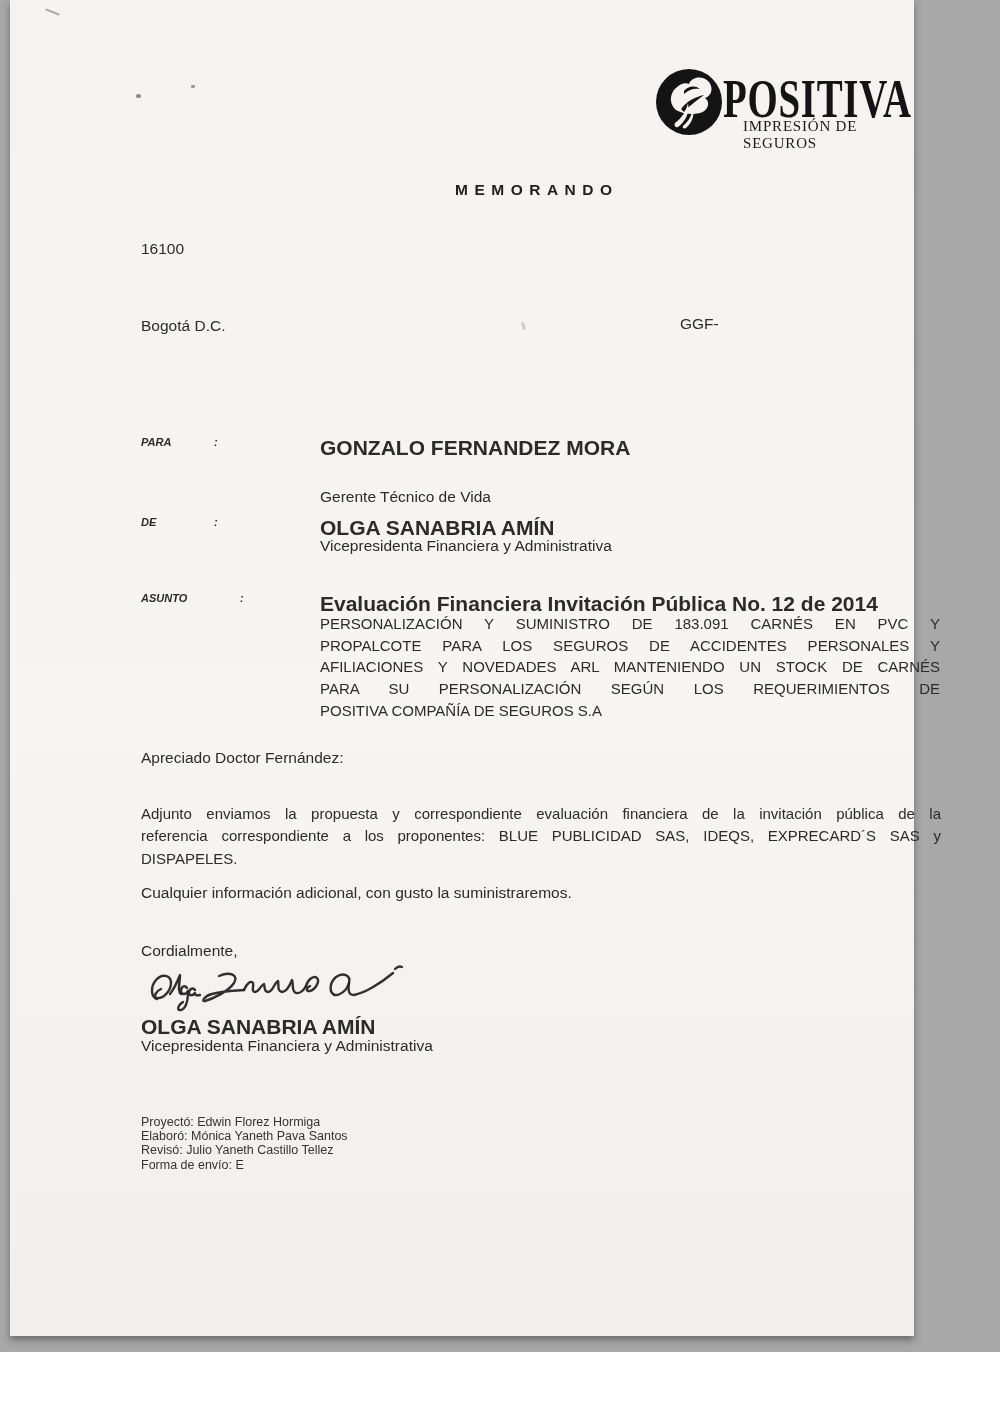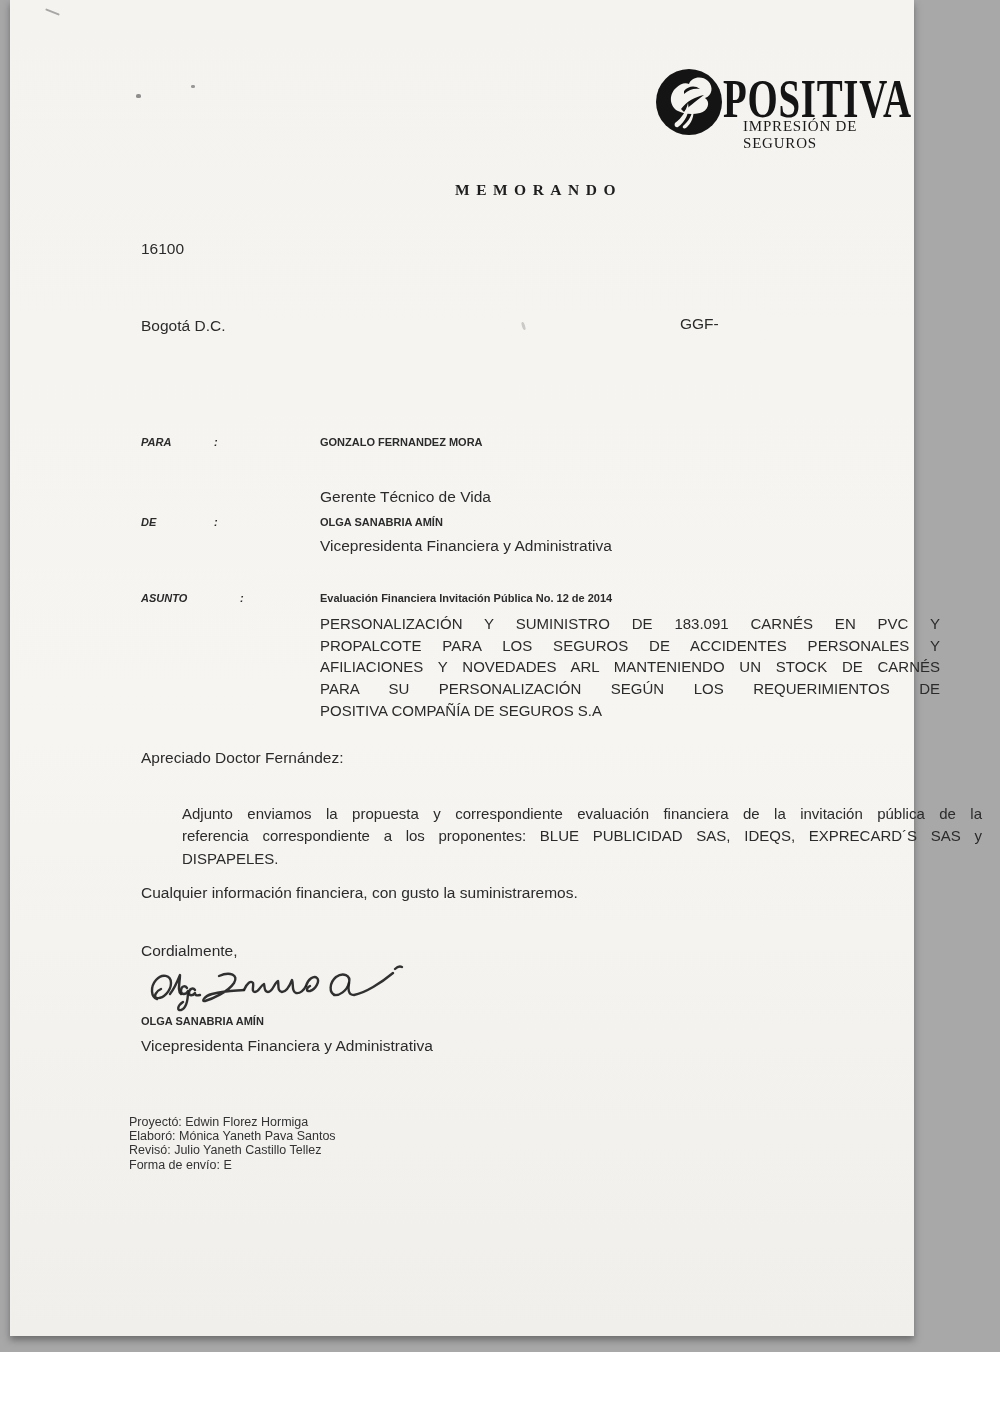--- a/index.html
+++ b/index.html
@@ -4,28 +4,28 @@
 <style>
   html,body{margin:0;padding:0;background:#ffffff;}
   .canvas{position:relative;width:1000px;height:1414px;overflow:hidden;
           font-family:"Liberation Sans",sans-serif;color:#2b2b2b;}
   .backdrop{position:absolute;left:0;top:0;width:1000px;height:1352px;background:#a8a8a8;}
   .paper{position:absolute;left:10px;top:0;width:904px;height:1336px;
          background:linear-gradient(180deg,#f4f3f0 0%,#f6f5f2 55%,#f0efec 100%);
          box-shadow:0 4px 7px rgba(50,50,50,.5);}
   .abs{position:absolute;}
   .txt{font-size:15.5px;line-height:20px;white-space:nowrap;}
-  .memo-title{font-size:15.5px;font-weight:bold;letter-spacing:6.5px;color:#1e1e1e;font-family:Liberation Serif, serif;}
+  .memo-title{font-size:15.5px;font-weight:bold;letter-spacing:6.5px;color:#1e1e1e;}
   
   .logo-word{font-family:"Liberation Serif",serif;font-weight:bold;font-size:54px;line-height:1;
              color:#141414;transform:scaleX(.72);transform-origin:left top;letter-spacing:1px;}
   .logo-sub{font-family:"Liberation Serif",serif;font-size:15px;letter-spacing:.8px;color:#1a1a1a;}
   
   .lbl{font-size:11px;font-weight:bold;white-space:nowrap;font-style:italic;}
-  .val-name{font-size:11px;font-weight:bold;white-space:nowrap;}
+  .val-name{font-size:21px;font-weight:bold;white-space:nowrap;}
   .val-role{font-size:15.5px;white-space:nowrap;}
   
   .jlines{font-size:15px;}
   .jlines > div{text-align:justify;text-align-last:justify;}
   .jlines > div:last-child{text-align-last:left;}
   .subject-lines{width:620px;line-height:21.7px;}
   .body-lines{width:800px;line-height:22.3px;font-size:15px;}
   .footer-lines{font-size:12.5px;line-height:14.2px;color:#333;}
   .footer-lines > div{white-space:nowrap;}
   
@@ -82,27 +82,27 @@
     <div class="abs jlines subject-lines" style="left:310px;top:613px;">
         <div>PERSONALIZACIÓN Y SUMINISTRO DE 183.091 CARNÉS EN PVC Y</div>
         <div>PROPALCOTE PARA LOS SEGUROS DE ACCIDENTES PERSONALES Y</div>
         <div>AFILIACIONES Y NOVEDADES ARL MANTENIENDO UN STOCK DE CARNÉS</div>
         <div>PARA SU PERSONALIZACIÓN SEGÚN LOS REQUERIMIENTOS DE</div>
         <div>POSITIVA COMPAÑÍA DE SEGUROS S.A</div>
       </div>
 
     <div class="abs txt" style="left:131px;top:748px;">Apreciado Doctor Fernández:</div>
 
-    <div class="abs jlines body-lines" style="left:131px;top:803px;margin-left:41px;">
+    <div class="abs jlines body-lines" style="left:131px;top:803px;">
         <div>Adjunto enviamos la propuesta y correspondiente evaluación financiera de la invitación pública de la</div>
         <div>referencia correspondiente a los proponentes: BLUE PUBLICIDAD SAS, IDEQS, EXPRECARD´S SAS y</div>
         <div>DISPAPELES.</div>
       </div>
 
-    <div class="abs txt" style="left:131px;top:883px;">Cualquier información financiera, con gusto la suministraremos.</div>
+    <div class="abs txt" style="left:131px;top:883px;">Cualquier información adicional, con gusto la suministraremos.</div>
 
     <div class="abs txt" style="left:131px;top:941px;">Cordialmente,</div>
 
     <div class="abs" style="left:133px;top:963px;width:268px;height:56px;">
       <svg class="sig-svg" width="268" height="56" viewBox="0 0 268 56">
         <path d="M14,36 C8,34 7,24 13,17 C19,10 28,12 28,20 C28,28 20,36 14,35 C10,34 13,28 18,26"></path>
         <path d="M27,31 C31,26 35,17 37,12 C37,19 34,28 38,31"></path>
         <path d="M44,25 C42,22 38,23 38,28 C38,32 43,32 45,28 C45,35 44,45 38,47 C34,48 34,43 40,39"></path>
         <path d="M52,27 C50,24 46,26 46,30 C46,33 50,33 52,30 C52,32 53,33 57,32"></path>
         <path d="M76,13 C87,8 96,12 91,20 C85,29 69,36 62,38 C58,39 61,33 69,31 C85,27 95,28 101,27"></path>
@@ -110,21 +110,21 @@
         <path d="M163,23 C165,16 171,12 174,15 C177,18 173,26 167,28 C163,29 163,25 167,23"></path>
         <path d="M192,32 C186,30 186,20 193,14 C200,9 208,12 206,20 C204,28 196,33 191,32"></path>
         <path d="M206,20 C205,26 205,32 211,32 C222,30 238,20 250,10"></path>
         <path d="M252,6 C254,4 257,3 259,4"></path>
       </svg>
     </div>
 
     <div class="abs val-name" style="left:131px;top:1015px;">OLGA SANABRIA AMÍN</div>
     <div class="abs val-role" style="left:131px;top:1037px;">Vicepresidenta Financiera y Administrativa</div>
 
-    <div class="abs footer-lines" style="left:119px;top:1115px;">
+    <div class="abs footer-lines" style="left:131px;top:1115px;">
         <div>Proyectó: Edwin Florez Hormiga</div>
         <div>Elaboró: Mónica Yaneth Pava Santos</div>
         <div>Revisó: Julio Yaneth Castillo Tellez</div>
         <div>Forma de envío: E</div>
       </div>
 
   </div>
 </div>
 
 </body></html>

